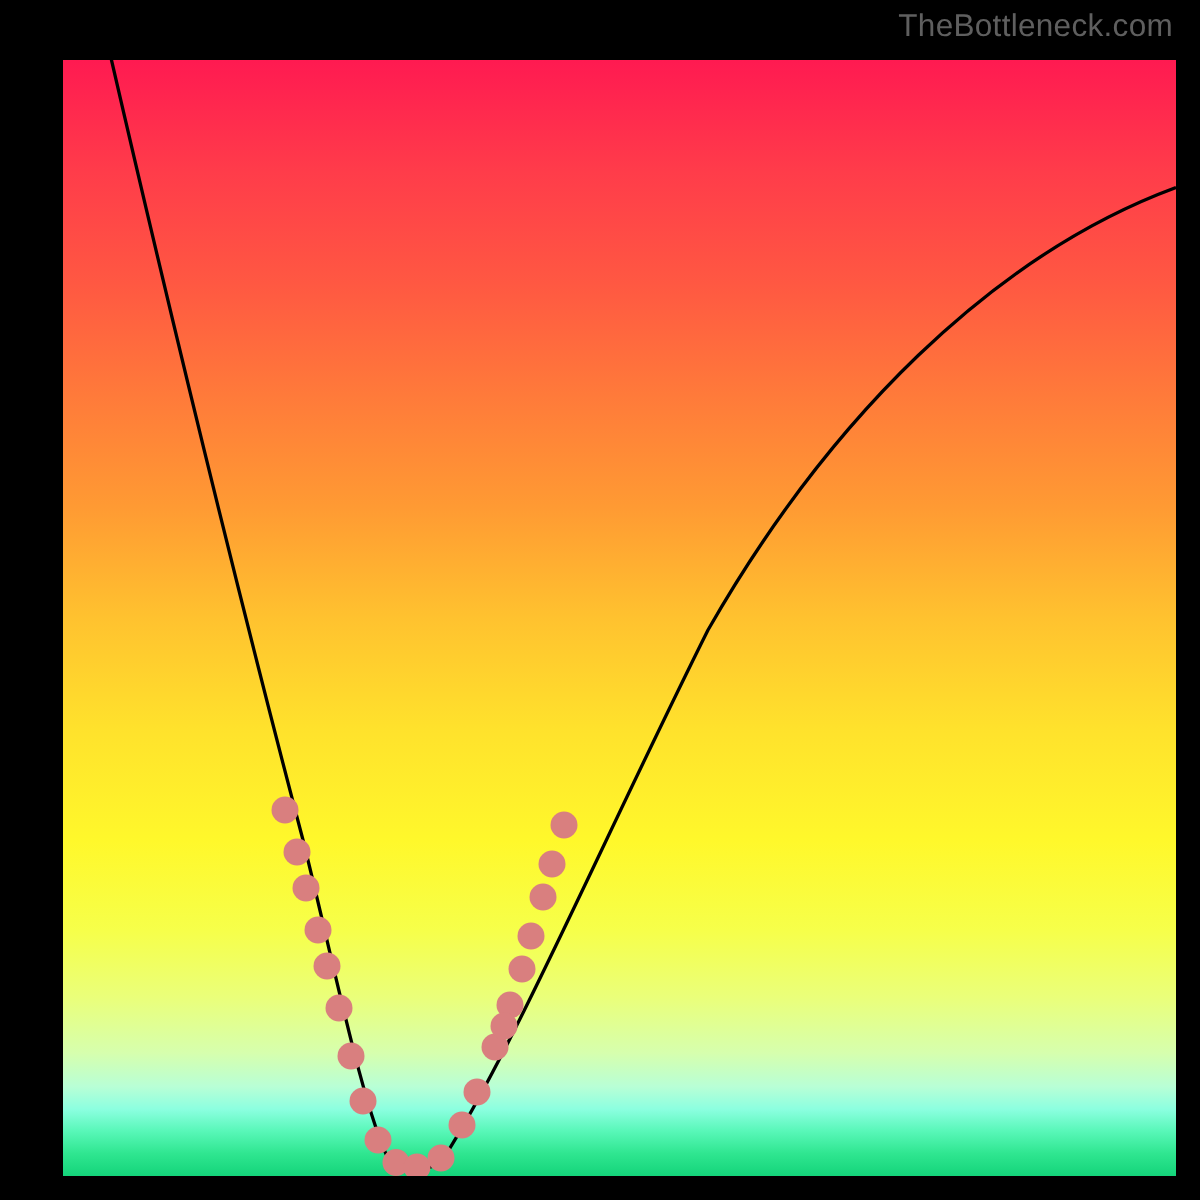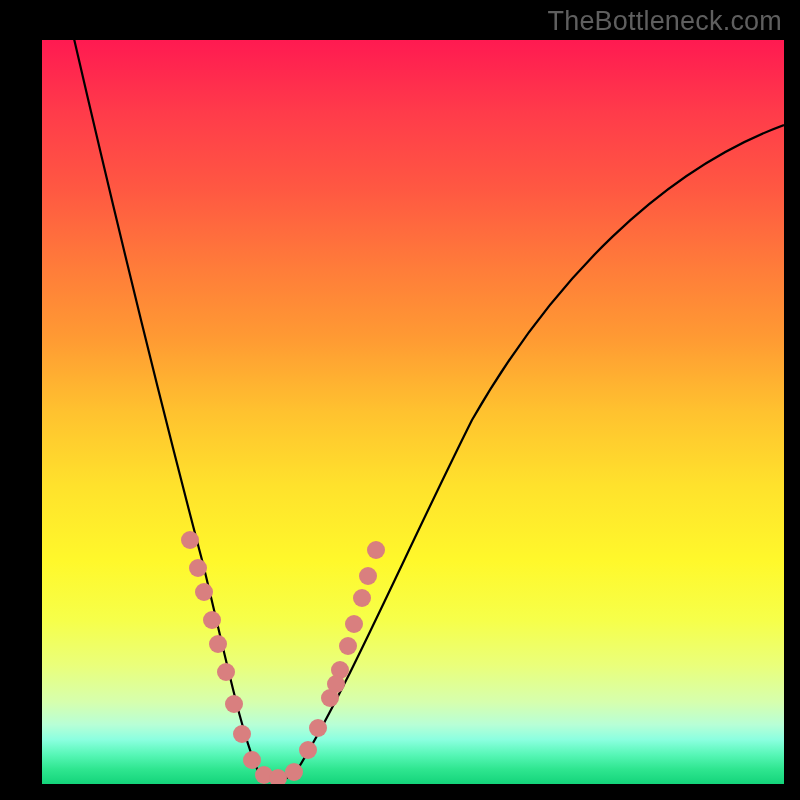--- a/index.html
+++ b/index.html
@@ -40,21 +40,21 @@
       #58f7b8 96%,
       #2fe690 98%,
       #14d47a 100%
     );
   }
   .watermark {
     position: absolute;
     top: 6px;
     right: 18px;
     color: #5f5f5f;
-    font-size: 27px;
+    font-size: 21px;
     font-weight: 500;
     letter-spacing: 0.2px;
   }
   svg.curve {
     position: absolute;
     left: 0;
     top: 0;
     width: 742px;
     height: 744px;
   }

